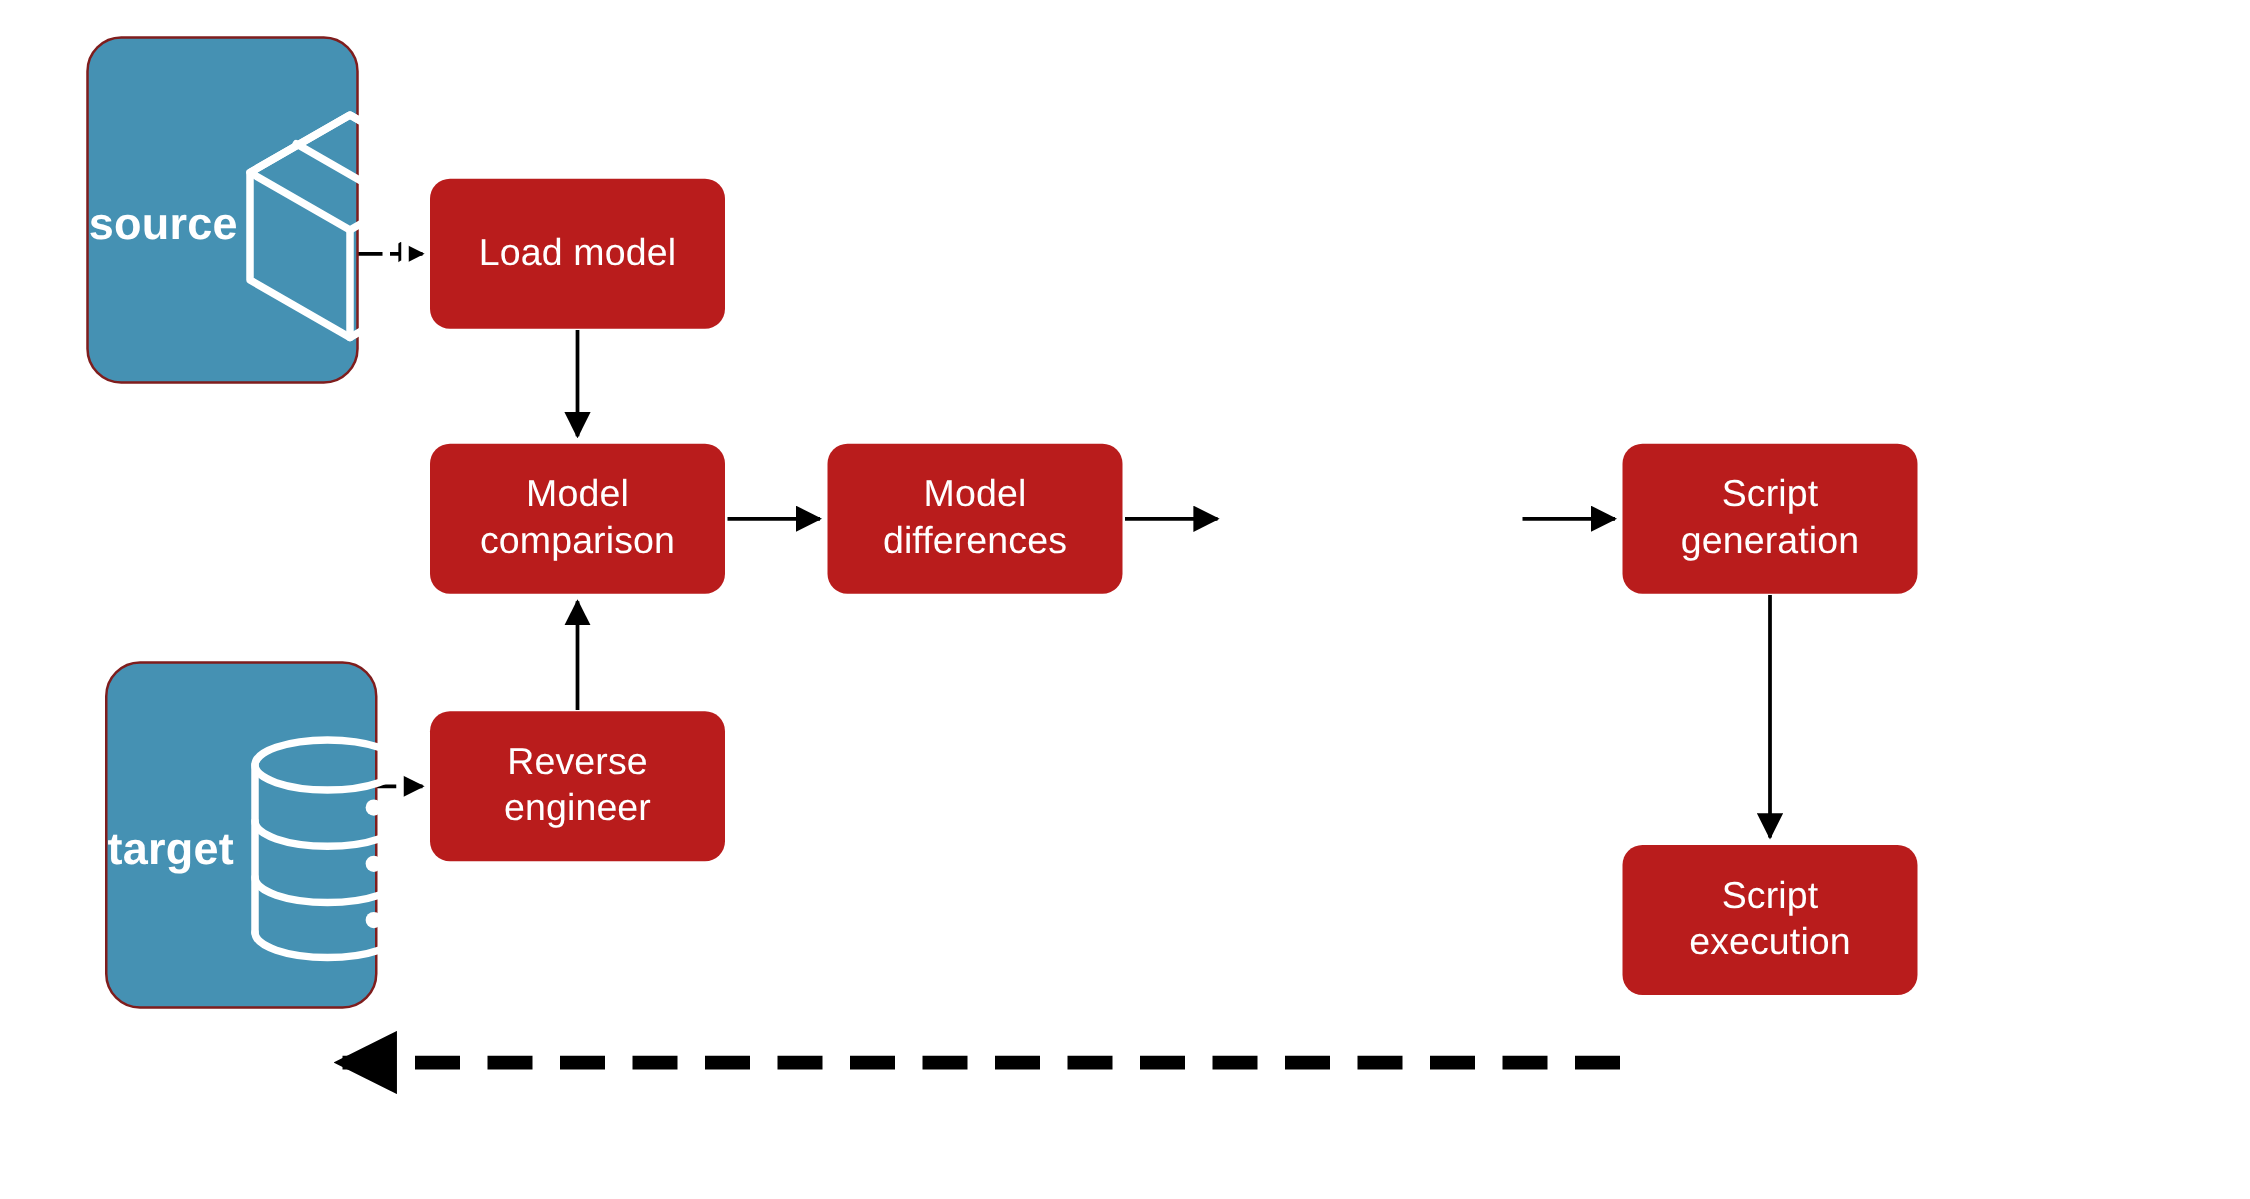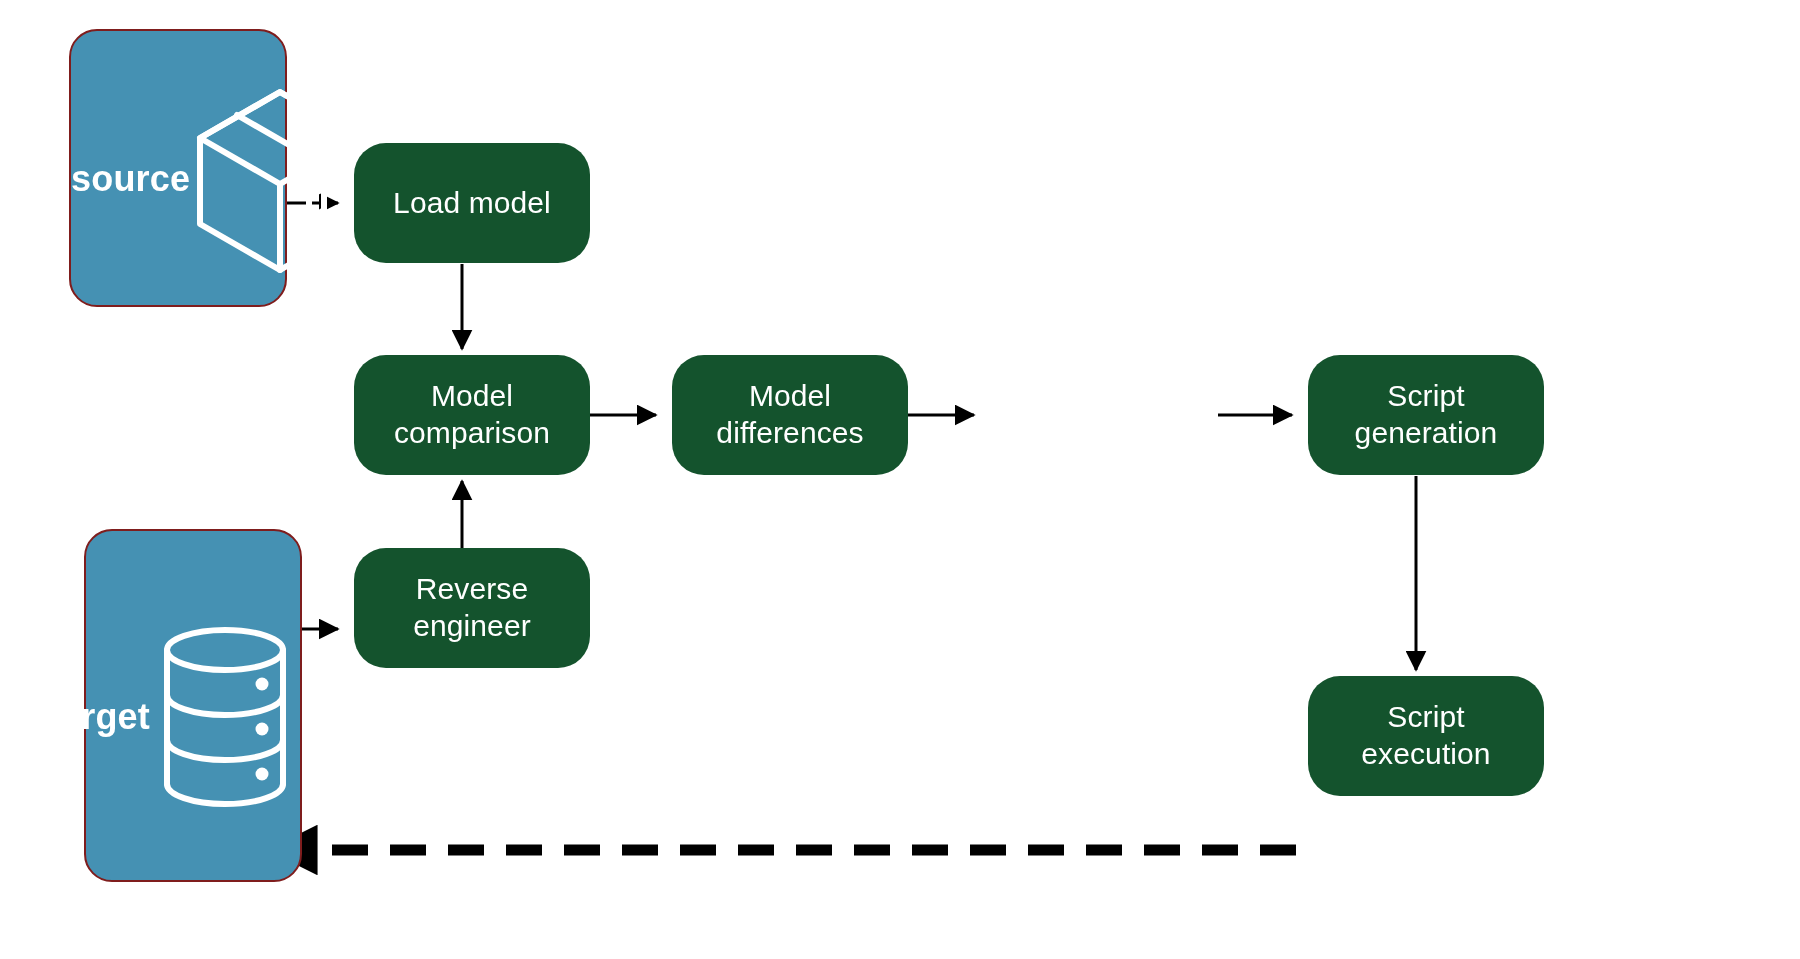--- a/index.html
+++ b/index.html
@@ -29,27 +29,26 @@
   .node {
     position: absolute;
     box-sizing: border-box;
     display: flex;
     align-items: center;
     justify-content: center;
     text-align: center;
     color: #ffffff;
   }
   .node.step {
-    background: #14532d;
-    border-radius: 32px;
+    background: #b91c1c;
+    border-radius: 16px;
     font-size: 30px;
     line-height: 1.22;
     font-weight: 400;
     letter-spacing: 0.1px;
-    margin-left: 10px;
   }
   .node.endpoint {
     background: #4591b3;
     border: 2px solid #7f1d1d;
     border-radius: 28px;
     justify-content: flex-start;
     padding-top: 22px;
     margin-left: 43px;
   }
   .endpoint-label {
@@ -112,21 +111,21 @@
           <path d="M90 8 L170 54 L170 140 L90 186 L10 140 L10 54 Z"></path>
           <path d="M90 8 L10 54 L90 100 L170 54 Z"></path>
           <path d="M90 100 L90 186"></path>
           <path d="M47 31 L127 77"></path>
           <path d="M119 113 L134 104 L134 126 L119 135 Z"></path>
         </g>
       </svg>
     </div>
   </div>
 
-  <div class="node endpoint" style="left:41px; top:529px; width:218px; height:353px;justify-content:flex-end;">
+  <div class="node endpoint" style="left:41px; top:529px; width:218px; height:278px;">
     <div class="endpoint-label">target</div>
     <div class="endpoint-icon">
       <svg width="150" height="190" viewBox="0 0 150 190" xmlns="http://www.w3.org/2000/svg">
         <g fill="none" stroke="#ffffff" stroke-width="6" stroke-linejoin="round" stroke-linecap="round">
           <ellipse cx="75" cy="28" rx="58" ry="20"></ellipse>
           <path d="M17 28 L17 162"></path>
           <path d="M133 28 L133 162"></path>
           <path d="M17 162 A58 20 0 0 0 133 162"></path>
           <path d="M17 73 A58 20 0 0 0 133 73"></path>
           <path d="M17 118 A58 20 0 0 0 133 118"></path>
@@ -151,21 +150,21 @@
     <span class="step-label">Model
 differences</span>
   </div>
 
 
   <div class="node step" style="left:1298px; top:355px; width:236px; height:120px;">
     <span class="step-label">Script
 generation</span>
   </div>
 
-  <div class="node step" style="left:344px; top:548px; width:236px; height:120px;">
+  <div class="node step" style="left:344px; top:569px; width:236px; height:120px;">
     <span class="step-label">Reverse
 engineer</span>
   </div>
 
   <div class="node step" style="left:1298px; top:676px; width:236px; height:120px;">
     <span class="step-label">Script
 execution</span>
   </div>
 
 </div>

